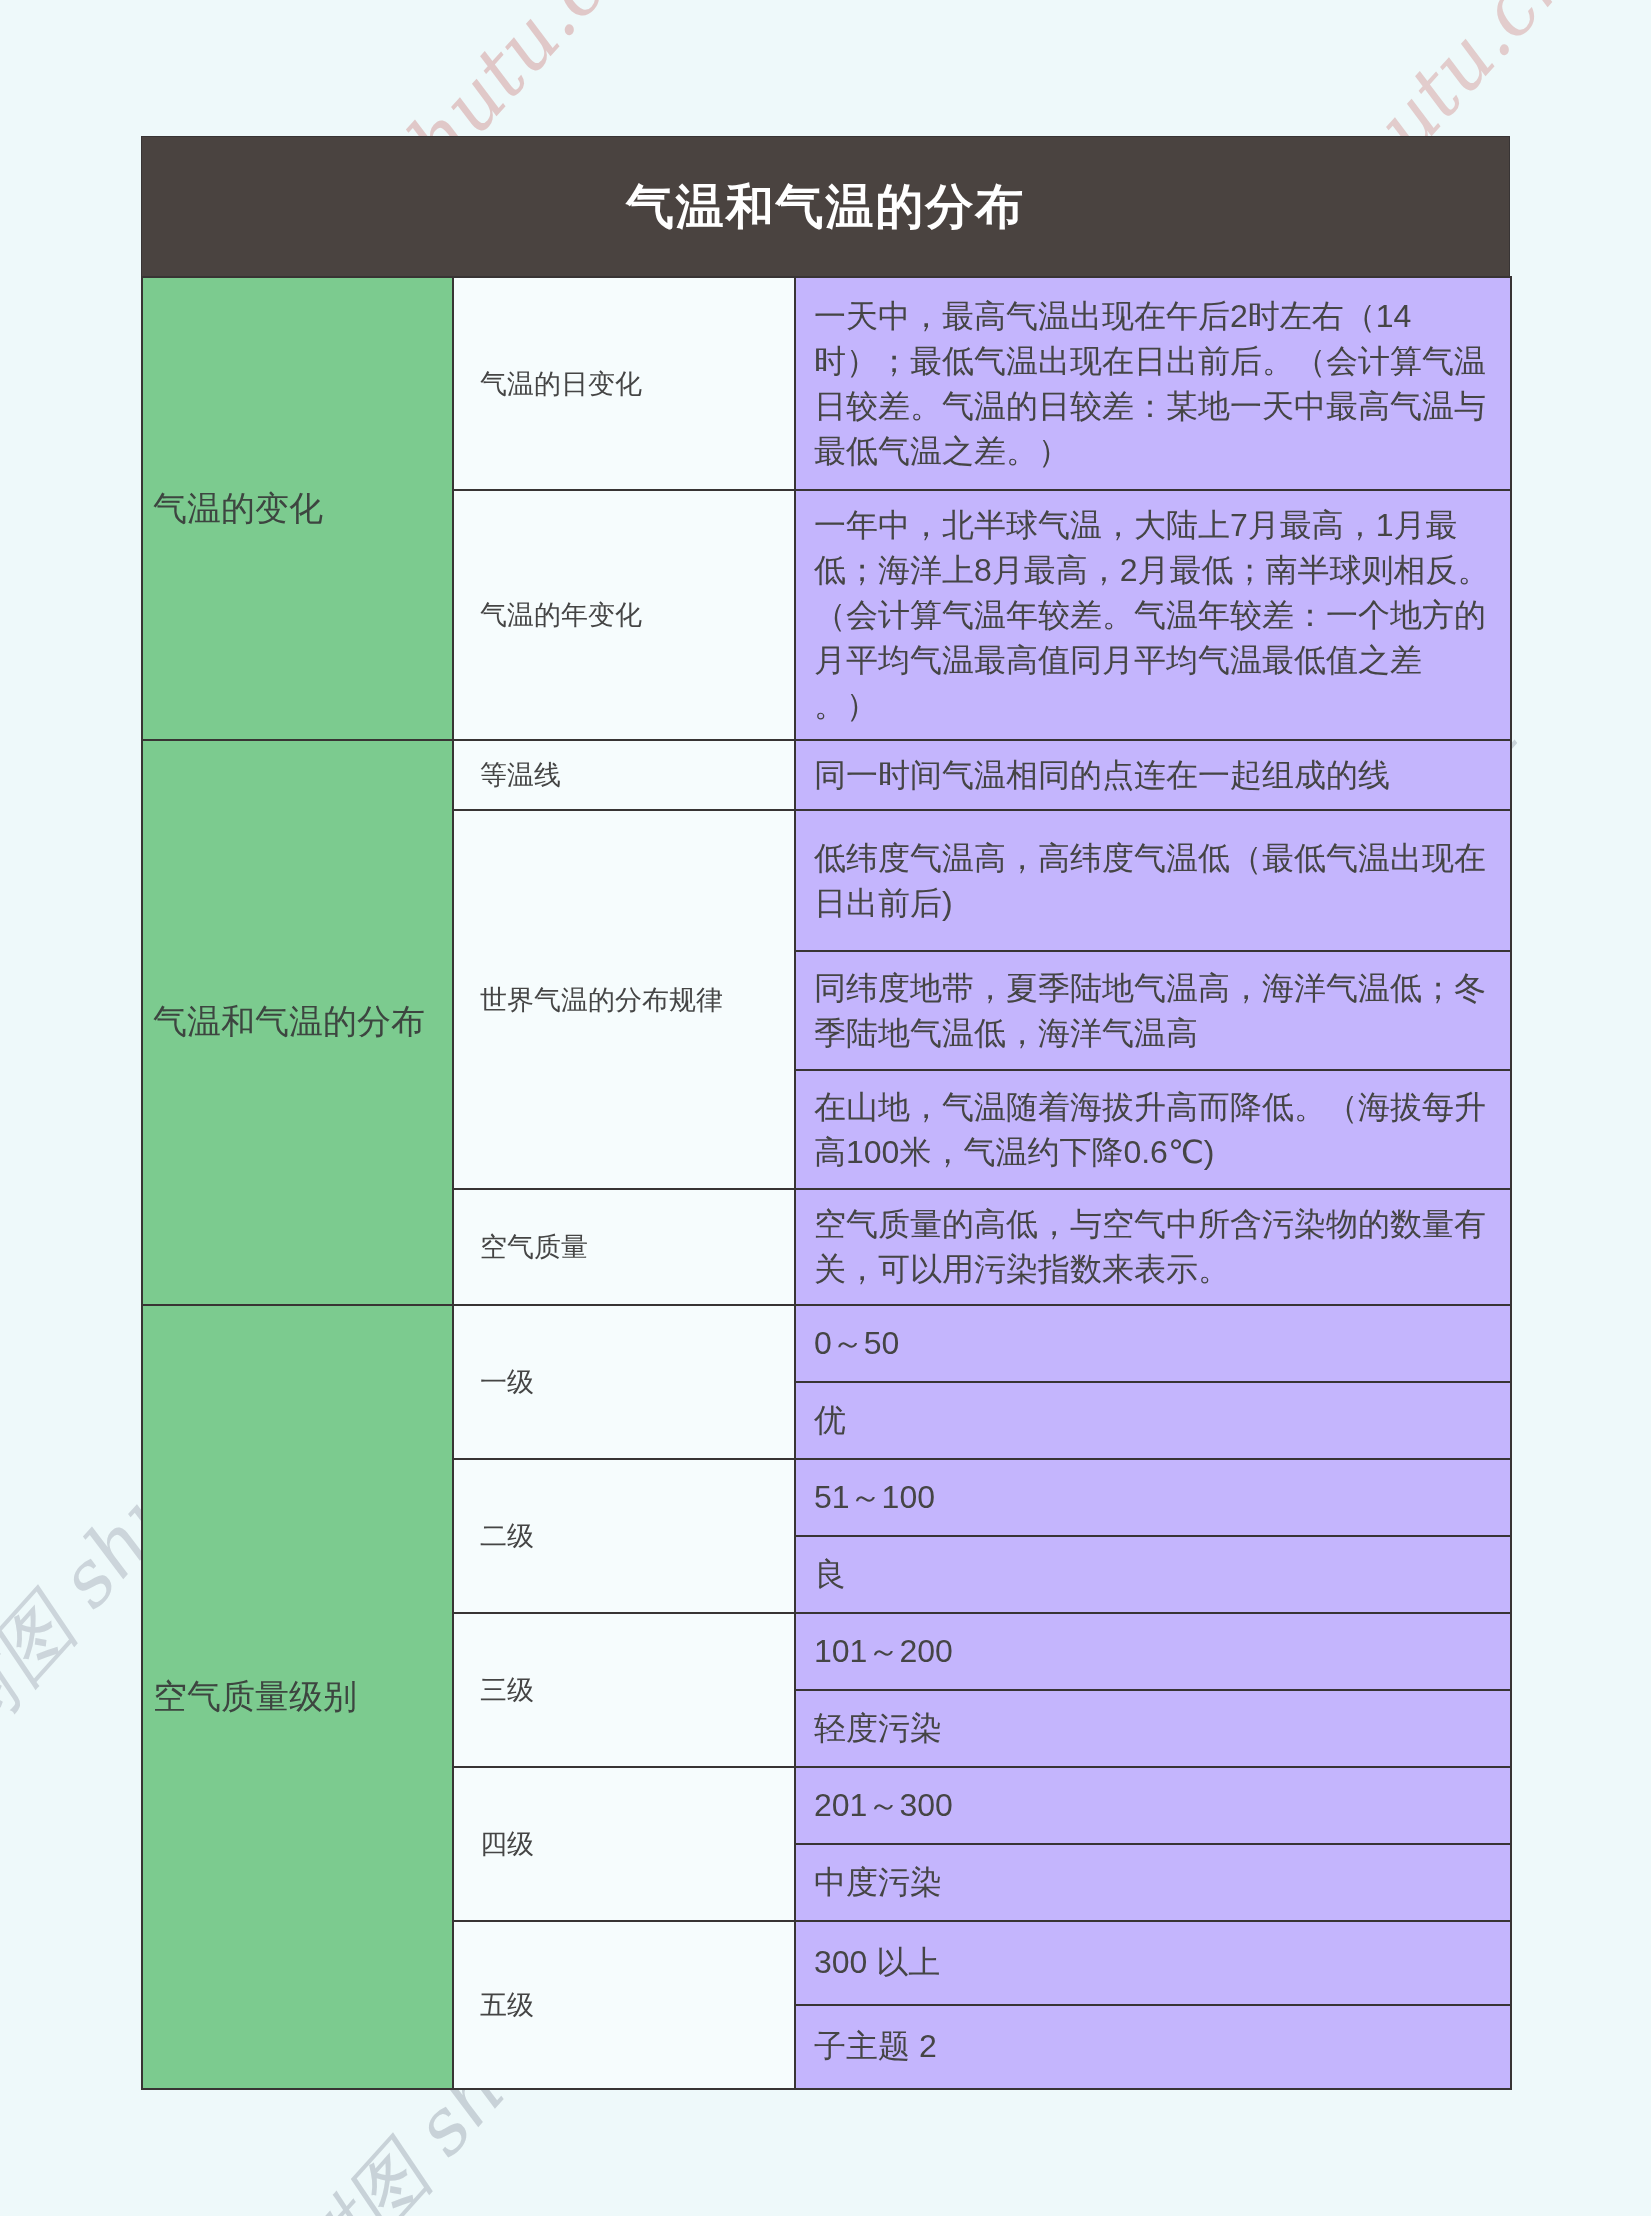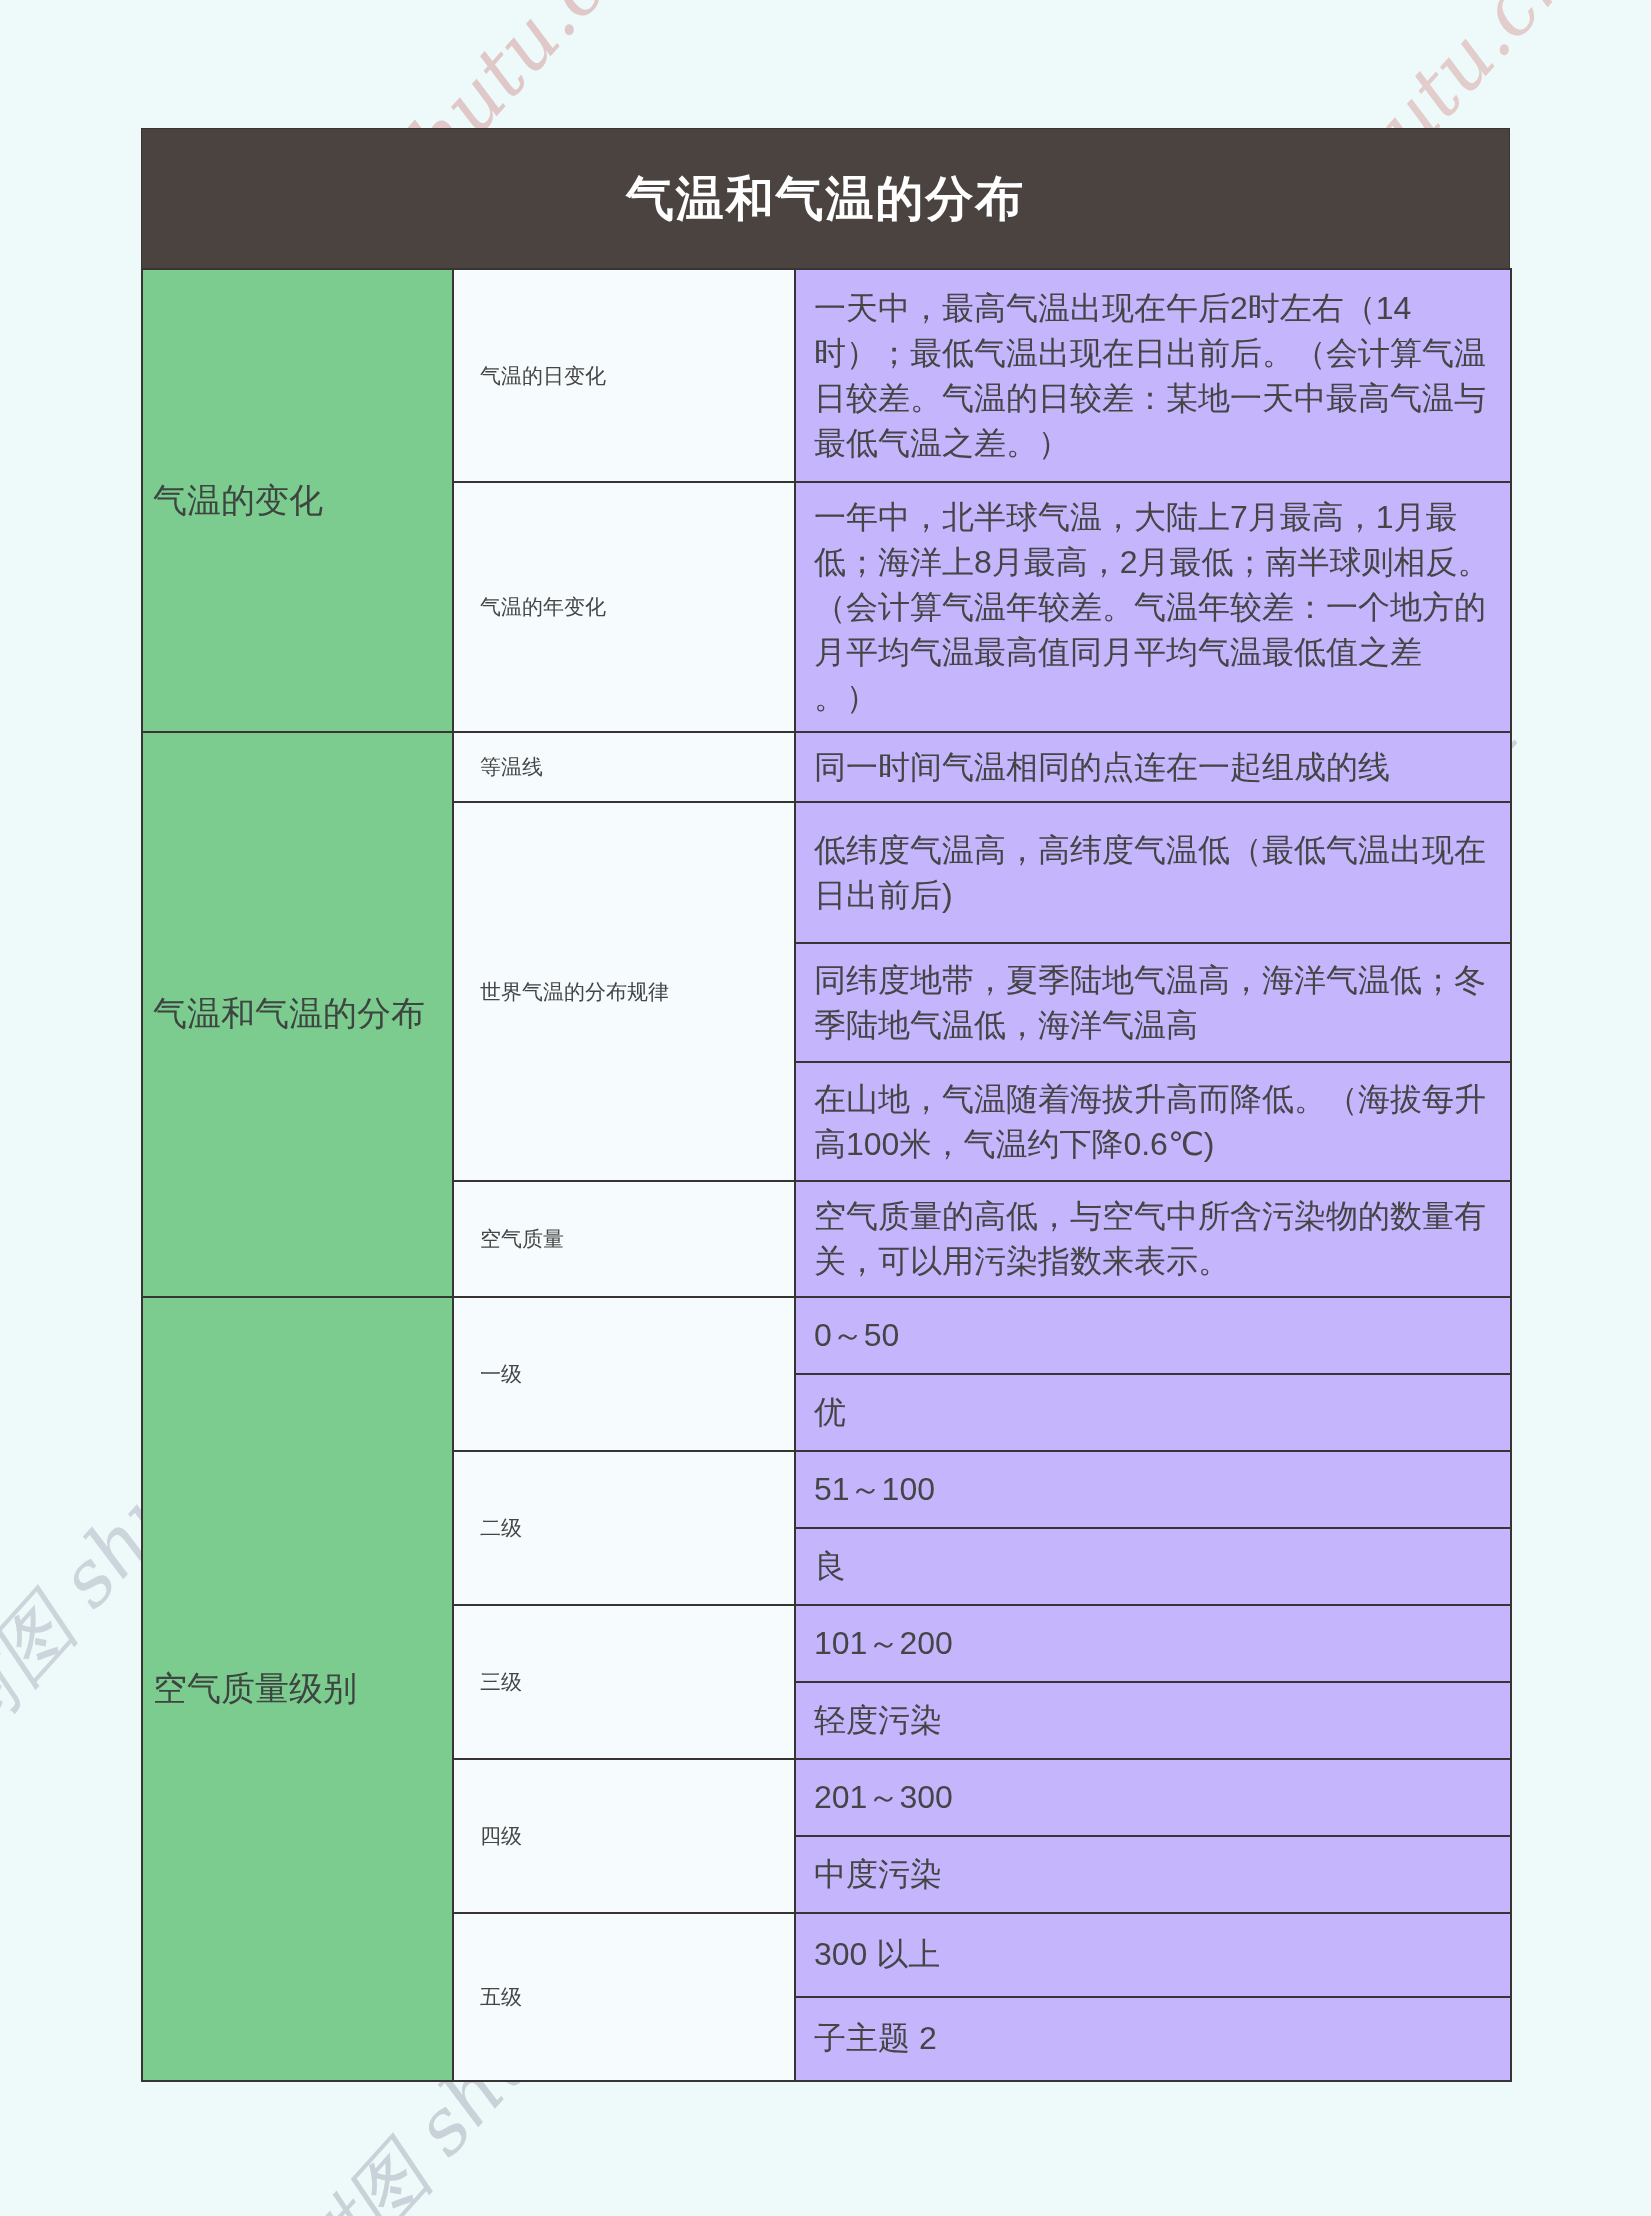--- a/index.html
+++ b/index.html
@@ -5,21 +5,21 @@
   html,body{margin:0;padding:0;}
   body{
     position:relative;
     width:1651px;height:2216px;
     background:#eef9fa;
     font-family:"Liberation Sans","DejaVu Sans",sans-serif;
     color:#454545;
     overflow:hidden;
   }
   .board{
-    position:absolute;left:141px;top:128px;width:1369px;
+    position:absolute;left:141px;top:136px;width:1369px;
   }
   .title-bar{
     box-sizing:border-box;
     height:140px;
     background:#4a4340;
     border:1.9px solid #383434;
     border-bottom:none;
     display:flex;align-items:center;justify-content:center;
     color:#ffffff;
     font-size:48px;font-weight:bold;letter-spacing:1.9px;
@@ -36,21 +36,21 @@
     overflow:hidden;
   }
   td.sec{
     background:#7ccb8f;
     font-size:34px;
     padding-left:10px;
     color:#3d4540;
   }
   td.sub{
     background:#f6fcfd;
-    font-size:21px;
+    font-size:27px;
     padding-left:26px;
   }
   td.content{
     background:#c4b5fd;
     font-size:32px;
     line-height:45px;
     padding:11.6px 15.5px 11.6px 18px;
   }
   .wm-layer{position:absolute;left:0;top:0;width:1651px;height:2216px;pointer-events:none;}
   .wm{

